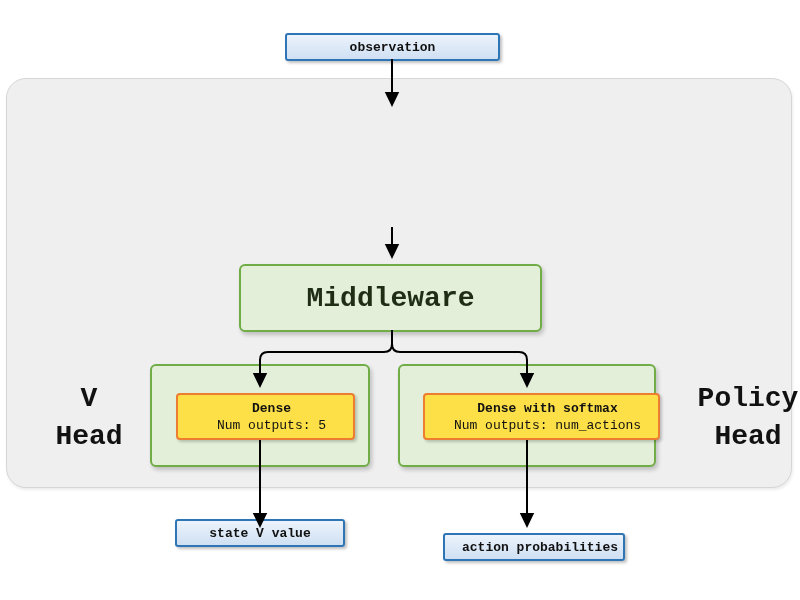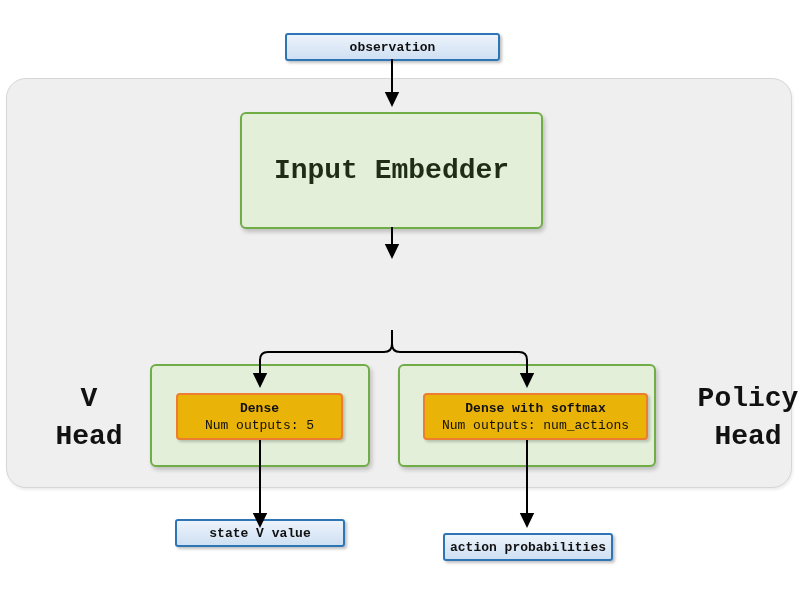--- a/index.html
+++ b/index.html
@@ -15,41 +15,41 @@
   }
   .io-box {
     position: absolute; display: flex; align-items: center; justify-content: center;
     background: linear-gradient(#ecf3fb, #cfe0f3);
     border: 2px solid #2e75b6; border-radius: 3px;
     font-size: 13px; font-weight: bold; color: #111;
     box-shadow: 2px 2px 3px rgba(0,0,0,0.25);
   }
   #obs        { left: 285px; top: 33px;  width: 211px; height: 24px; }
   #statev     { left: 175px; top: 519px; width: 166px; height: 24px; justify-content: center; }
-  #actionprob { left: 443px; top: 533px; width: 166px; height: 24px; }
+  #actionprob { left: 443px; top: 533px; width: 166px; height: 24px; padding-left: 12px; }
   .green-box {
     position: absolute; display: flex; align-items: center; justify-content: center;
     background: #e3efd9; border: 2px solid #70ad47; border-radius: 6px;
     box-shadow: 2px 3px 4px rgba(0,0,0,0.2);
     font-weight: bold; color: #1f2d15;
   }
   #embedder   { left: 240px; top: 112px; width: 299px; height: 113px; font-size: 28px; }
   #middleware { left: 239px; top: 264px; width: 299px; height: 64px;  font-size: 28px; }
   .head-box {
     position: absolute; background: #e3efd9; border: 2px solid #70ad47;
     border-radius: 6px; box-shadow: 2px 3px 4px rgba(0,0,0,0.2);
   }
   #vhead      { left: 150px; top: 364px; width: 216px; height: 99px; }
   #policyhead { left: 398px; top: 364px; width: 254px; height: 99px; }
   .dense-box {
     position: absolute; display: flex; flex-direction: column;
     align-items: center; justify-content: center;
-    background: #eab308; border: 2px solid #ed7d31; border-radius: 4px;
+    background: #fde047; border: 2px solid #ed7d31; border-radius: 4px;
     box-shadow: 2px 2px 3px rgba(0,0,0,0.2);
-    font-size: 13px; color: #111; line-height: 17px; text-align: center;
+    font-size: 13px; color: #111; line-height: 17px; text-align: center; padding-left: 12px;
   }
   #vdense      { left: 24px; top: 27px; width: 163px; height: 43px; }
   #policydense { left: 15px; top: 27px; width: 221px; height: 43px; margin-left: 8px; }
   .dense-title { font-weight: bold; }
   .head-label {
     position: absolute; text-align: center;
     font-size: 28px; font-weight: bold; color: #111; line-height: 38px;
   }
   #vlabel      { left: 36px;  top: 380px; width: 106px; }
   #policylabel { left: 688px; top: 380px; width: 120px; }
@@ -59,24 +59,24 @@
 <body>
 
 <div class="canvas">
 
   <div class="gray-container"></div>
 
   <div class="io-box" id="obs">
     <span>observation</span>
   </div>
 
-  <div class="green-box" id="embedder">
-    <span>Input Embedder</span>
+
+  <div class="green-box" id="middleware">
+    <span>Middleware</span>
   </div>
-
 
   <div class="head-box" id="vhead">
     <div class="dense-box" id="vdense">
       <div class="dense-title">Dense</div>
       <div class="dense-sub">Num outputs: 5</div>
     </div>
   </div>
 
   <div class="head-box" id="policyhead">
     <div class="dense-box" id="policydense">

